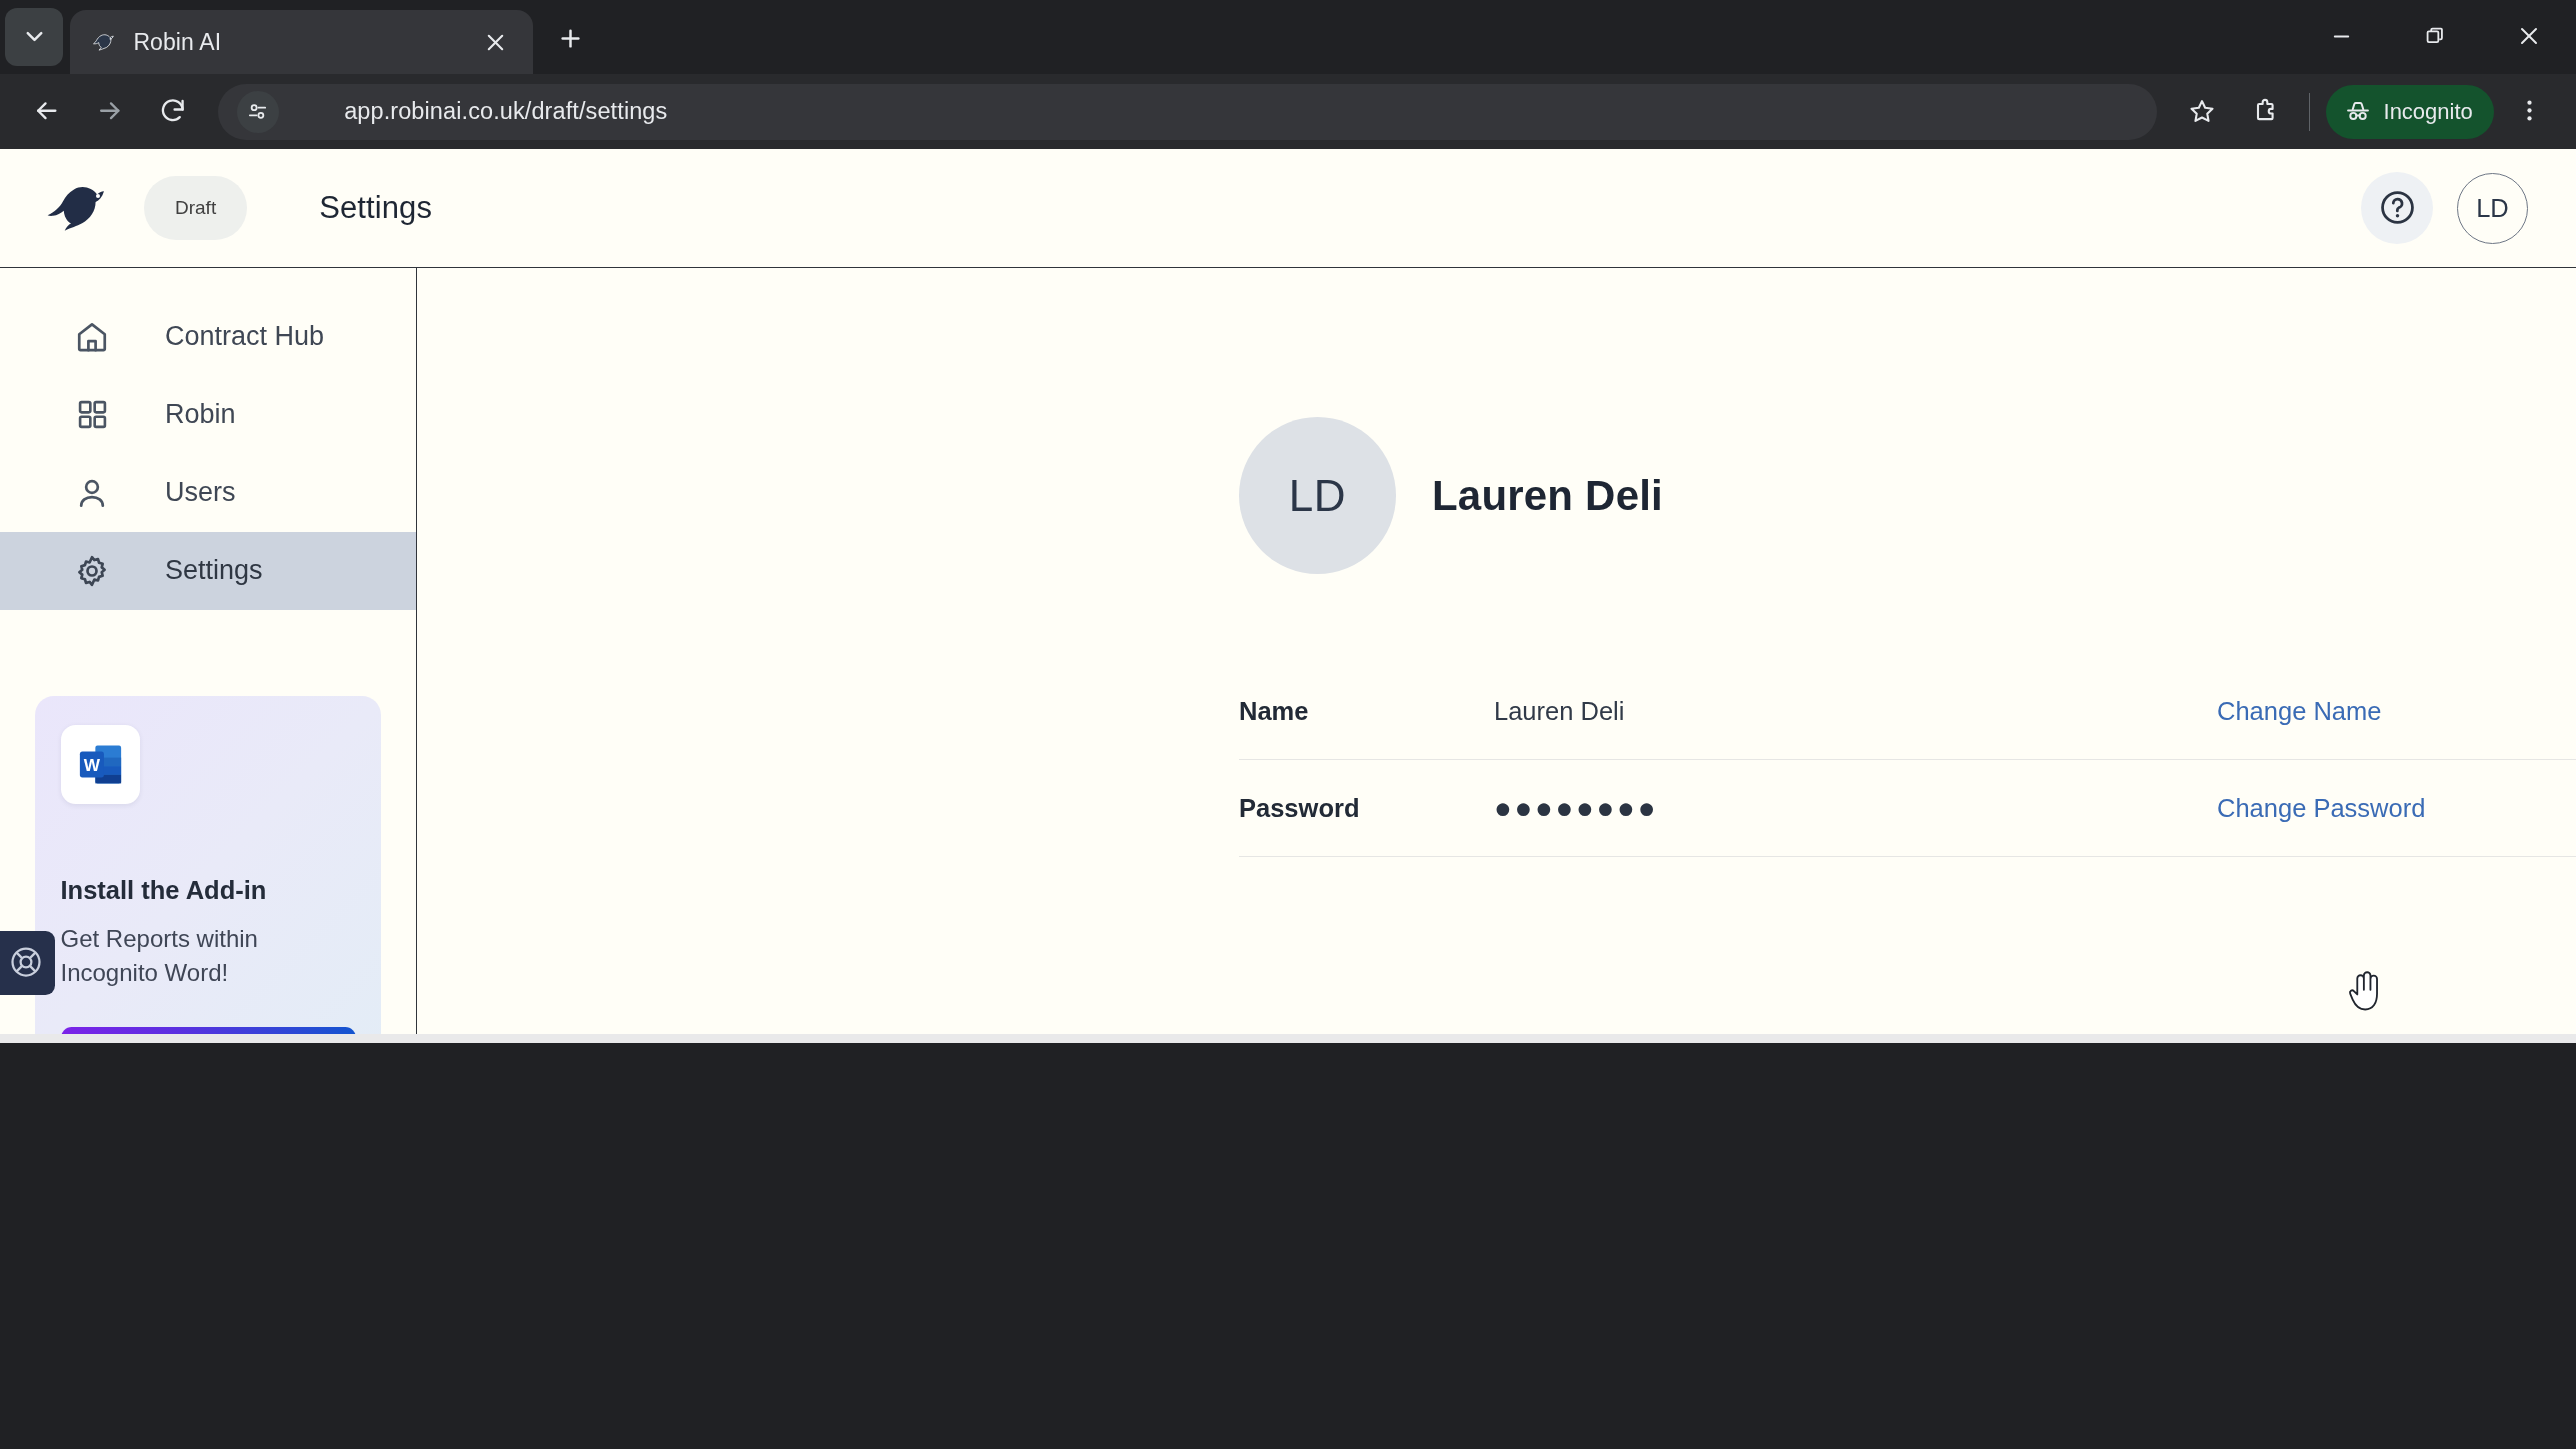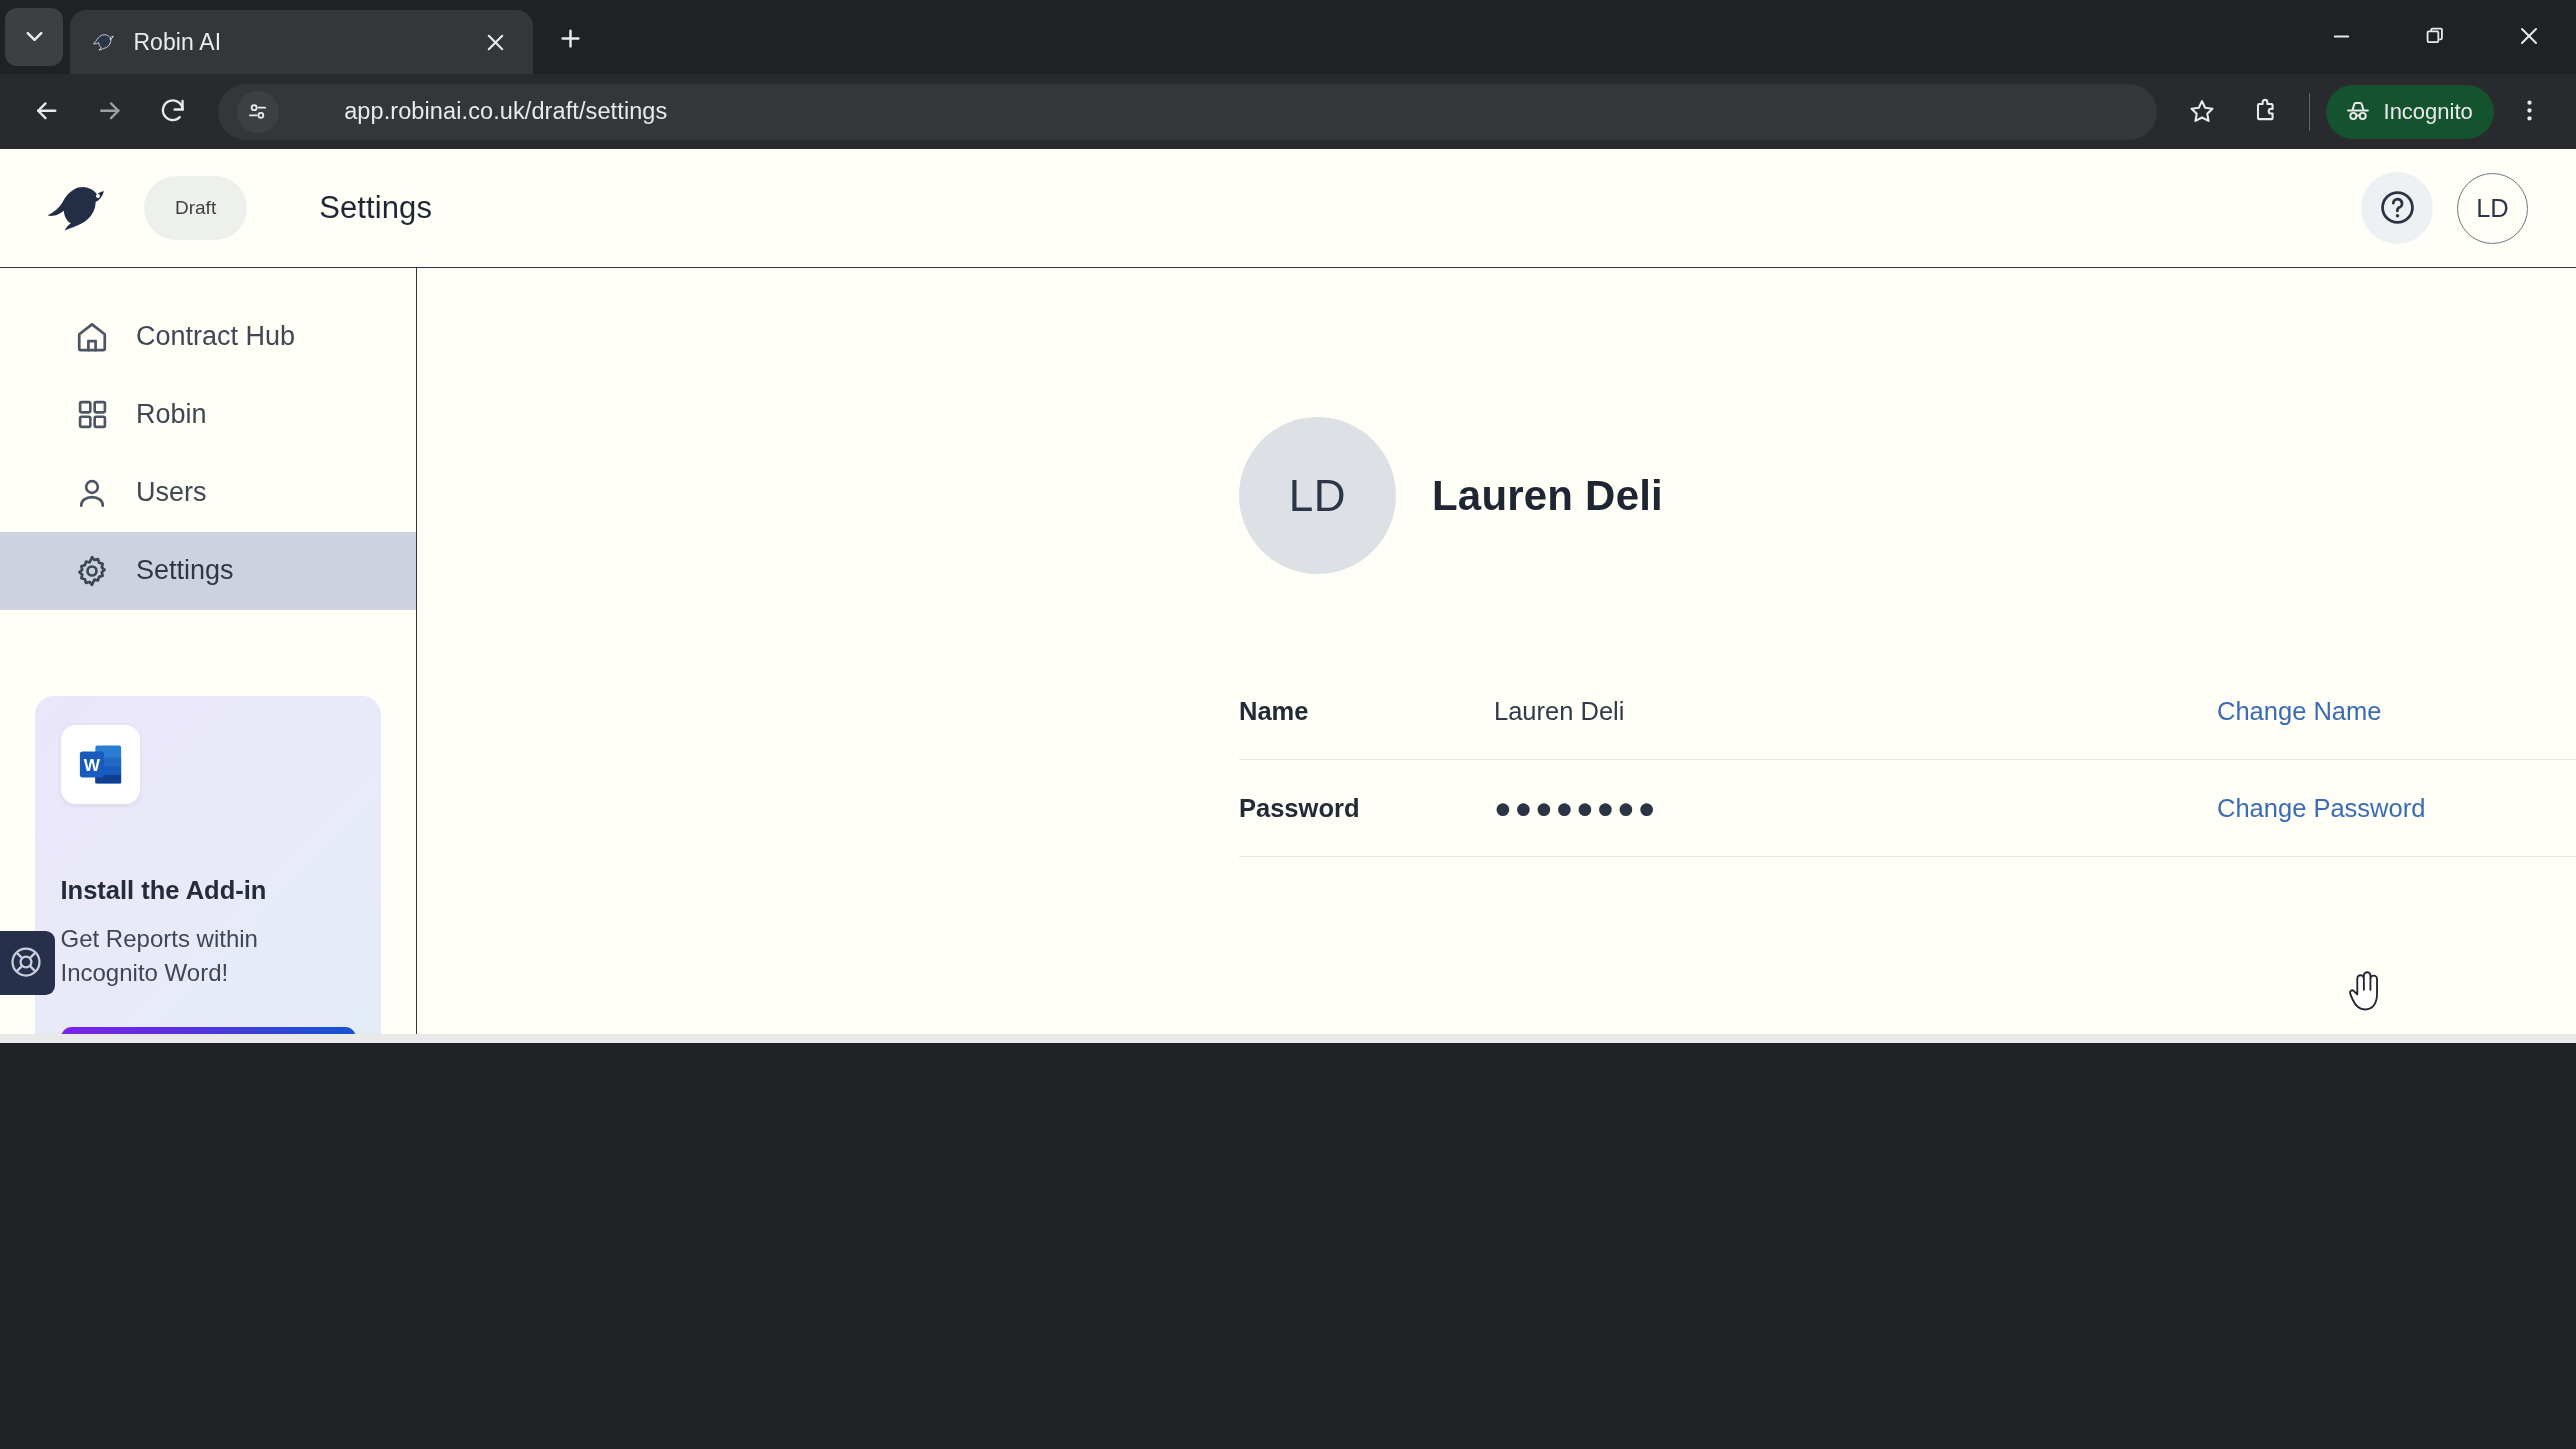--- a/index.html
+++ b/index.html
@@ -93,21 +93,21 @@
   .sidebar {
     width: 417px; flex: 0 0 417px; border-right: 1.3px solid #30343b;
     background: #fffef7; display: flex; flex-direction: column; position: relative;
   }
   .navlist { padding-top: 29.5px; }
   .navitem {
     height: 78px; display: flex; align-items: center; gap: 24px; padding-left: 72px;
   }
   .navitem.active { background: #ccd3de; }
   .navicon { width: 40px; height: 40px; display: flex; align-items: center; justify-content: center; }
-  .navlabel { font-size: 27px; color: #3f4754; }
+  .navlabel { font-size: 27px; color: #3f4754; margin-left: 29px; }
   .navitem.active .navlabel { color: #2f3743; }
 
   .promo {
     margin: 86px 35px 0 35px; border-radius: 19px; padding: 29.5px 25.5px 34px 25.5px;
     background: linear-gradient(135deg, #eae6fb 0%, #e9eaf8 45%, #e2edf6 100%);
   }
   .wordtile {
     width: 79px; height: 79px; background: #ffffff; border-radius: 14.8px;
     display: flex; align-items: center; justify-content: center;
     box-shadow: 0 1.3px 5.4px rgba(40,40,80,.08);

